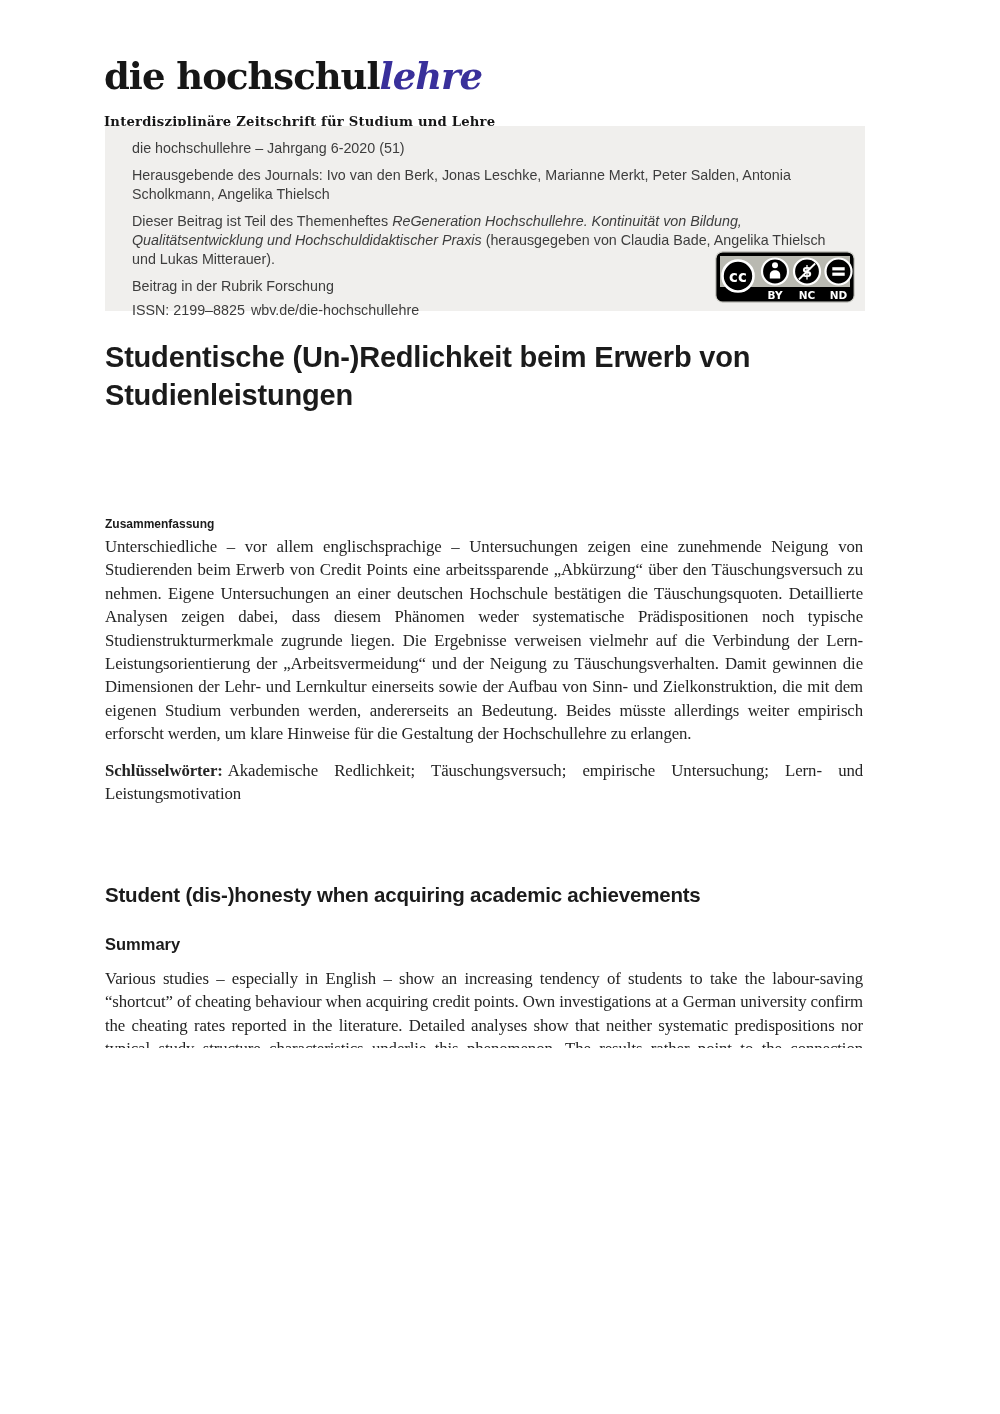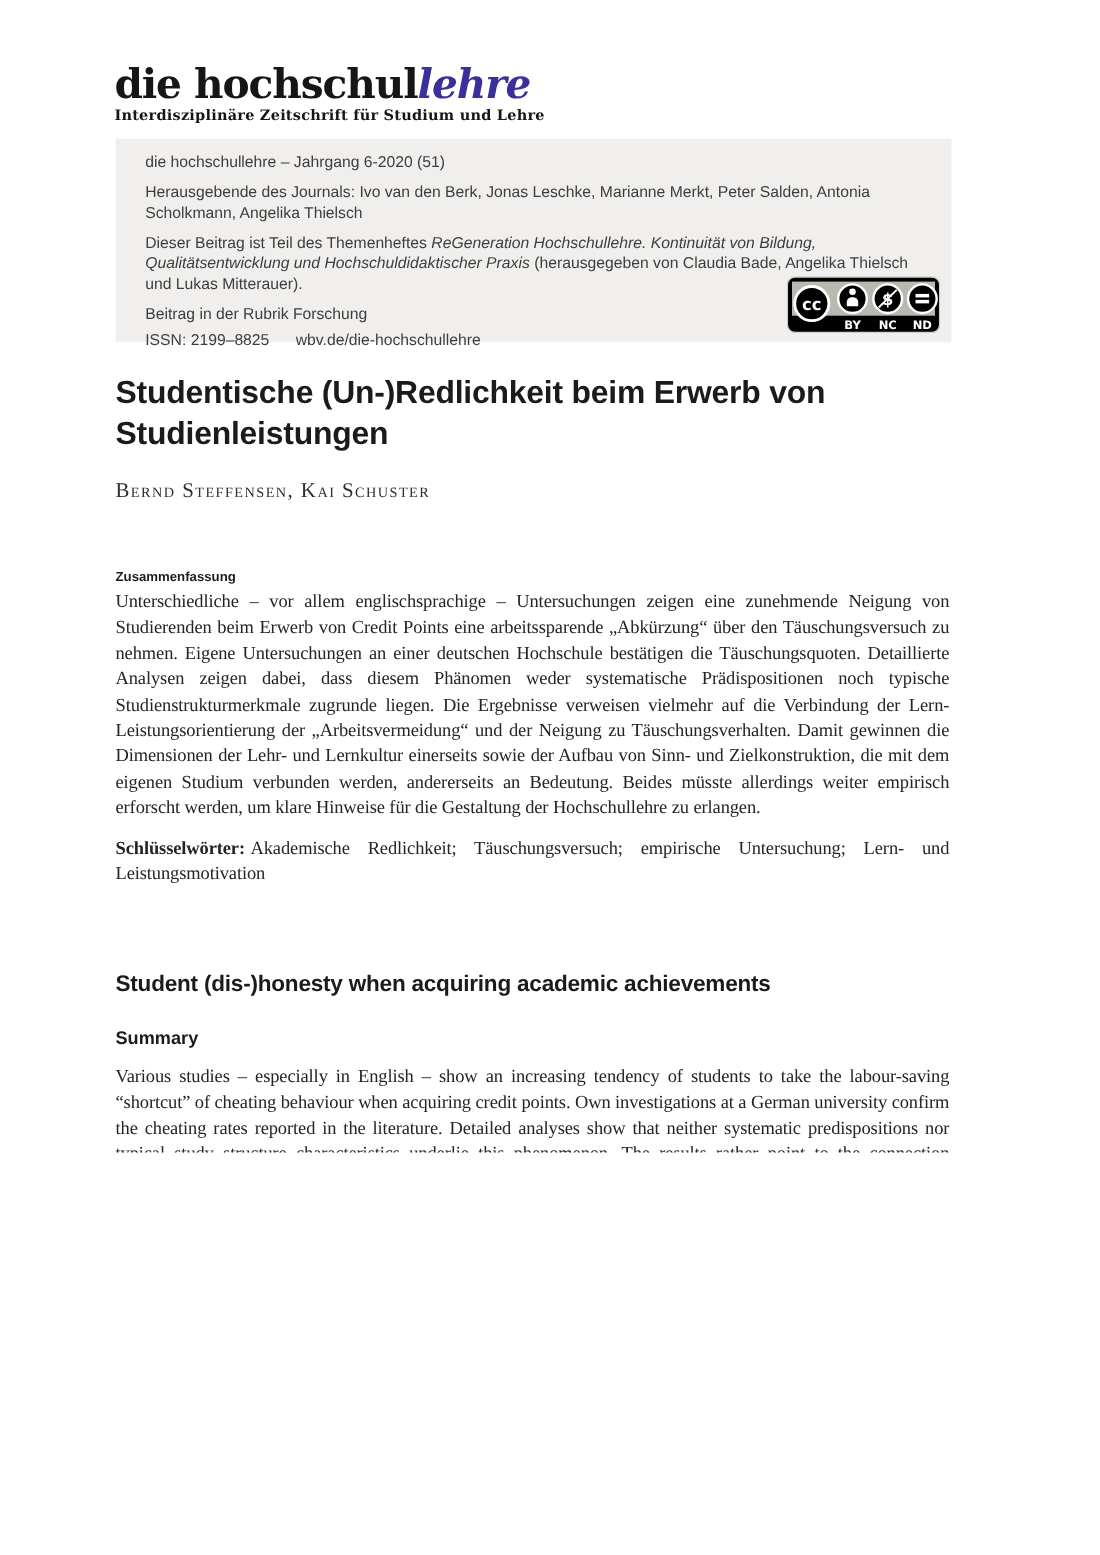--- a/index.html
+++ b/index.html
@@ -24,39 +24,39 @@
     line-height:1.0;
     white-space:nowrap;
   }
   .logo-accent { font-style:italic; color:#39309b; }
   .logo-tagline {
     font-family:"DejaVu Serif", serif;
     font-weight:bold;
     font-size:13.2px;
     letter-spacing:0.2px;
     color:#161616;
-    margin-top:3px;
+    margin-top:19px;
     white-space:nowrap;
     text-align:right;
   }
 
   
   .info-box {
     position:absolute; left:105px; top:126px;
     width:760px; height:185px;
     background:#f0efed;
     padding:13px 15px 10px 27px;
     font-size:14.3px;
     line-height:19px;
     color:#3d3d3d;
   }
   .info-box .row { margin-bottom:8px; }
   .info-box .row.tight { margin-bottom:5px; }
   .info-box .em { font-style:italic; }
-  .issn-website { margin-left:24px; }
+  .issn-website { margin-left:6px; }
 
   .cc-badge { position:absolute; right:10px; bottom:8px; width:140px; height:52px; }
 
   
   .article-title {
     position:absolute; left:105px; top:338px;
     width:760px;
     font-size:29px; font-weight:bold;
     line-height:38px;
     color:#1b1b1b;
@@ -148,21 +148,20 @@
         <rect x="117.3" y="16.2" width="12.4" height="3.2" fill="#ffffff"></rect>
         <rect x="117.3" y="21.6" width="12.4" height="3.2" fill="#ffffff"></rect>
       </g>
       <text x="60" y="48" font-family="DejaVu Sans, sans-serif" font-size="10.5" font-weight="bold" fill="#ffffff" text-anchor="middle">BY</text>
       <text x="92" y="48" font-family="DejaVu Sans, sans-serif" font-size="10.5" font-weight="bold" fill="#ffffff" text-anchor="middle">NC</text>
       <text x="123.5" y="48" font-family="DejaVu Sans, sans-serif" font-size="10.5" font-weight="bold" fill="#ffffff" text-anchor="middle">ND</text>
     </svg>
   </div>
 
   <h1 class="article-title">Studentische (Un-)Redlichkeit beim Erwerb von Studienleistungen</h1>
-  <div class="article-authors">Bernd Steffensen, Kai Schuster</div>
 
   <h2 class="sec-heading heading-de">Zusammenfassung</h2>
   <div class="block-de">
     <p class="serif-par">Unterschiedliche – vor allem englischsprachige – Untersuchungen zeigen eine zunehmende Neigung von Studierenden beim Erwerb von Credit Points eine arbeitssparende „Abkürzung“ über den Täuschungsversuch zu nehmen. Eigene Untersuchungen an einer deutschen Hochschule bestätigen die Täuschungsquoten. Detaillierte Analysen zeigen dabei, dass diesem Phänomen weder systematische Prädispositionen noch typische Studienstrukturmerkmale zugrunde liegen. Die Ergebnisse verweisen vielmehr auf die Verbindung der Lern-Leistungsorientierung der „Arbeitsvermeidung“ und der Neigung zu Täuschungsverhalten. Damit gewinnen die Dimensionen der Lehr- und Lernkultur einerseits sowie der Aufbau von Sinn- und Zielkonstruktion, die mit dem eigenen Studium verbunden werden, andererseits an Bedeutung. Beides müsste allerdings weiter empirisch erforscht werden, um klare Hinweise für die Gestaltung der Hochschullehre zu erlangen.</p>
     <p class="serif-par kw-par"><span class="kw-label">Schlüsselwörter:</span><span class="kw-text">Akademische Redlichkeit; Täuschungsversuch; empirische Untersuchung; Lern- und Leistungsmotivation</span></p>
   </div>
 
   <div class="block-en">
     <h2 class="title-en">Student (dis-)honesty when acquiring academic achievements</h2>
     <h3 class="subheading-en">Summary</h3>

